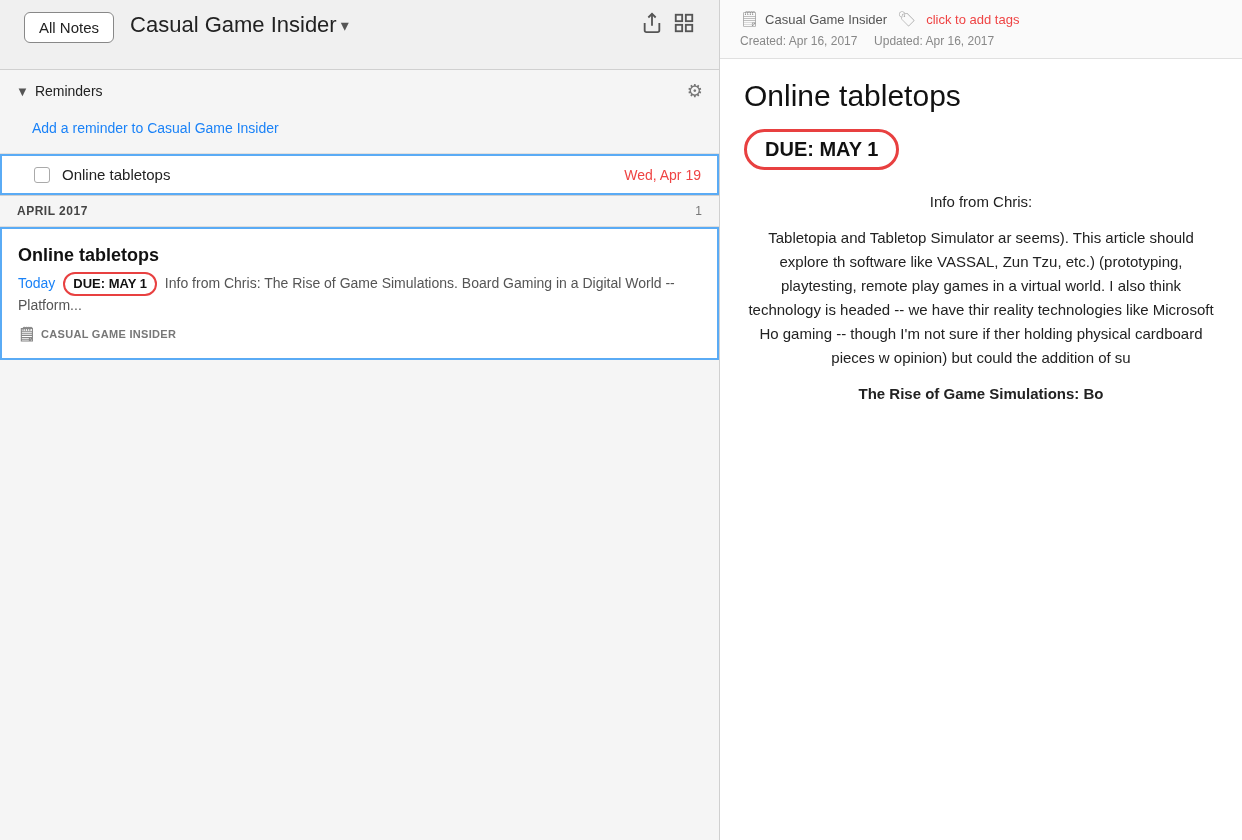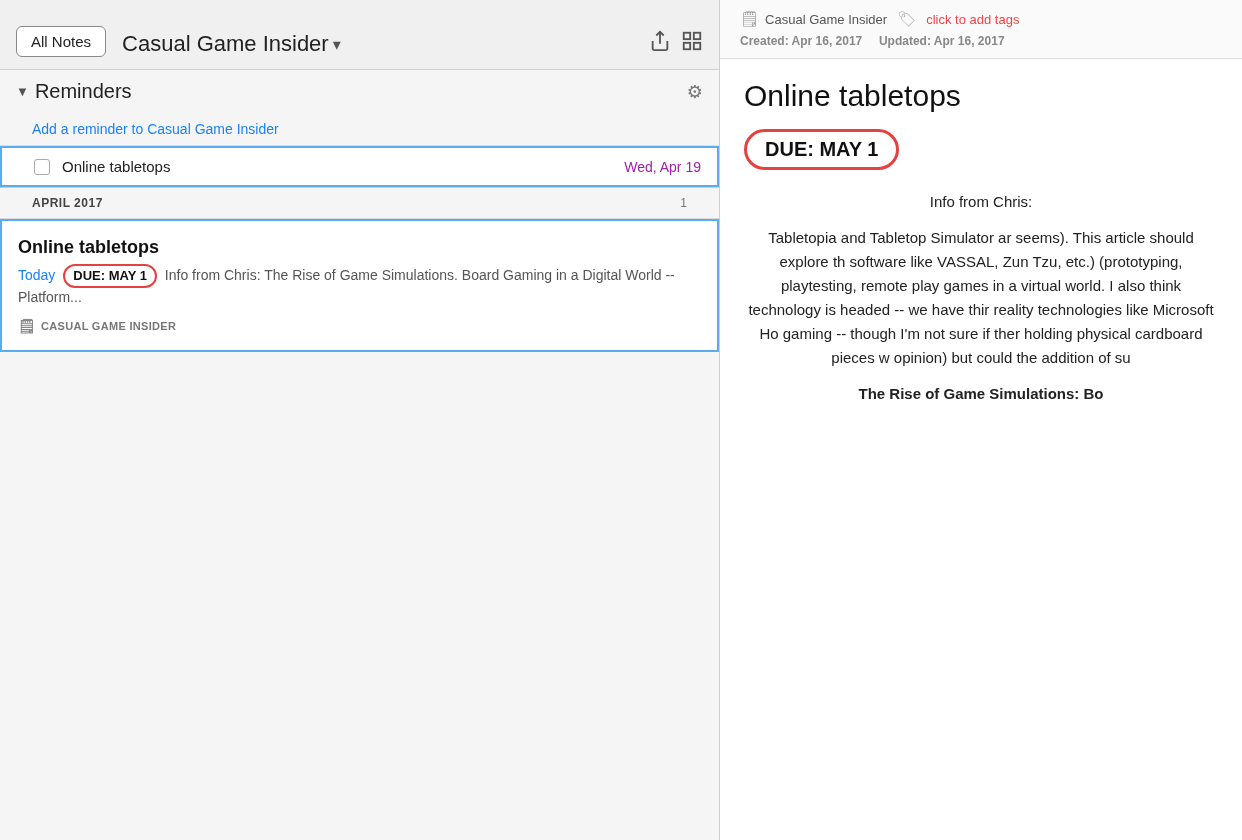--- a/index.html
+++ b/index.html
@@ -18,22 +18,22 @@
       min-width: 720px;
       background: #f5f5f5;
       display: flex;
       flex-direction: column;
       border-right: 1px solid #d0d0d0;
     }
 
     
     .top-bar {
       display: flex;
-      align-items: flex-end;
-      padding: 12px 16px;
+      align-items: flex-start;
+      padding: 12px 24px;
       background: #f0f0f0;
       border-bottom: 1px solid #d0d0d0;
       gap: 12px;
       height: 70px;
     }
 
     .all-notes-btn {
       border: 1.5px solid #888;
       border-radius: 6px;
       padding: 6px 14px;
@@ -84,34 +84,34 @@
       padding: 10px 16px;
       gap: 6px;
     }
 
     .reminders-toggle {
       font-size: 13px;
       color: #555;
     }
 
     .reminders-label {
-      font-size: 20px;
+      font-size: 14px;
       font-weight: 500;
       color: #222;
     }
 
     .gear-icon {
       margin-left: auto;
       font-size: 18px;
       color: #777;
       cursor: pointer;
     }
 
     .add-reminder-row {
-      padding: 8px 16px 8px 32px;
+      padding: 8px 16px 17px 32px;
       font-size: 14px;
       color: #1a82f7;
       cursor: pointer;
       border-bottom: 1px solid #e0e0e0;
     }
 
     .reminder-item-row {
       display: flex;
       align-items: center;
       padding: 10px 16px 10px 32px;
@@ -131,29 +131,29 @@
     }
 
     .reminder-title {
       font-size: 15px;
       color: #222;
       flex: 1;
     }
 
     .reminder-date {
       font-size: 14px;
-      color: #a21caf;
+      color: #ef4444;
     }
 
     
     .date-group-header {
       display: flex;
       align-items: center;
       justify-content: space-between;
-      padding: 8px 32px;
+      padding: 8px 17px;
       background: #f5f5f5;
       border-bottom: 1px solid #ddd;
     }
 
     .date-group-label {
       font-size: 12px;
       font-weight: 700;
       color: #444;
       letter-spacing: 0.5px;
     }
@@ -260,21 +260,20 @@
 
     .add-tags-link {
       font-size: 13px;
       color: #ef4444;
       cursor: pointer;
     }
 
     .note-dates {
       font-size: 12px;
       color: #888;
-      font-weight: bold;
     }
 
     .note-content-area {
       padding: 20px 24px;
       overflow-y: auto;
       flex: 1;
     }
 
     .note-title-display {
       font-size: 30px;

